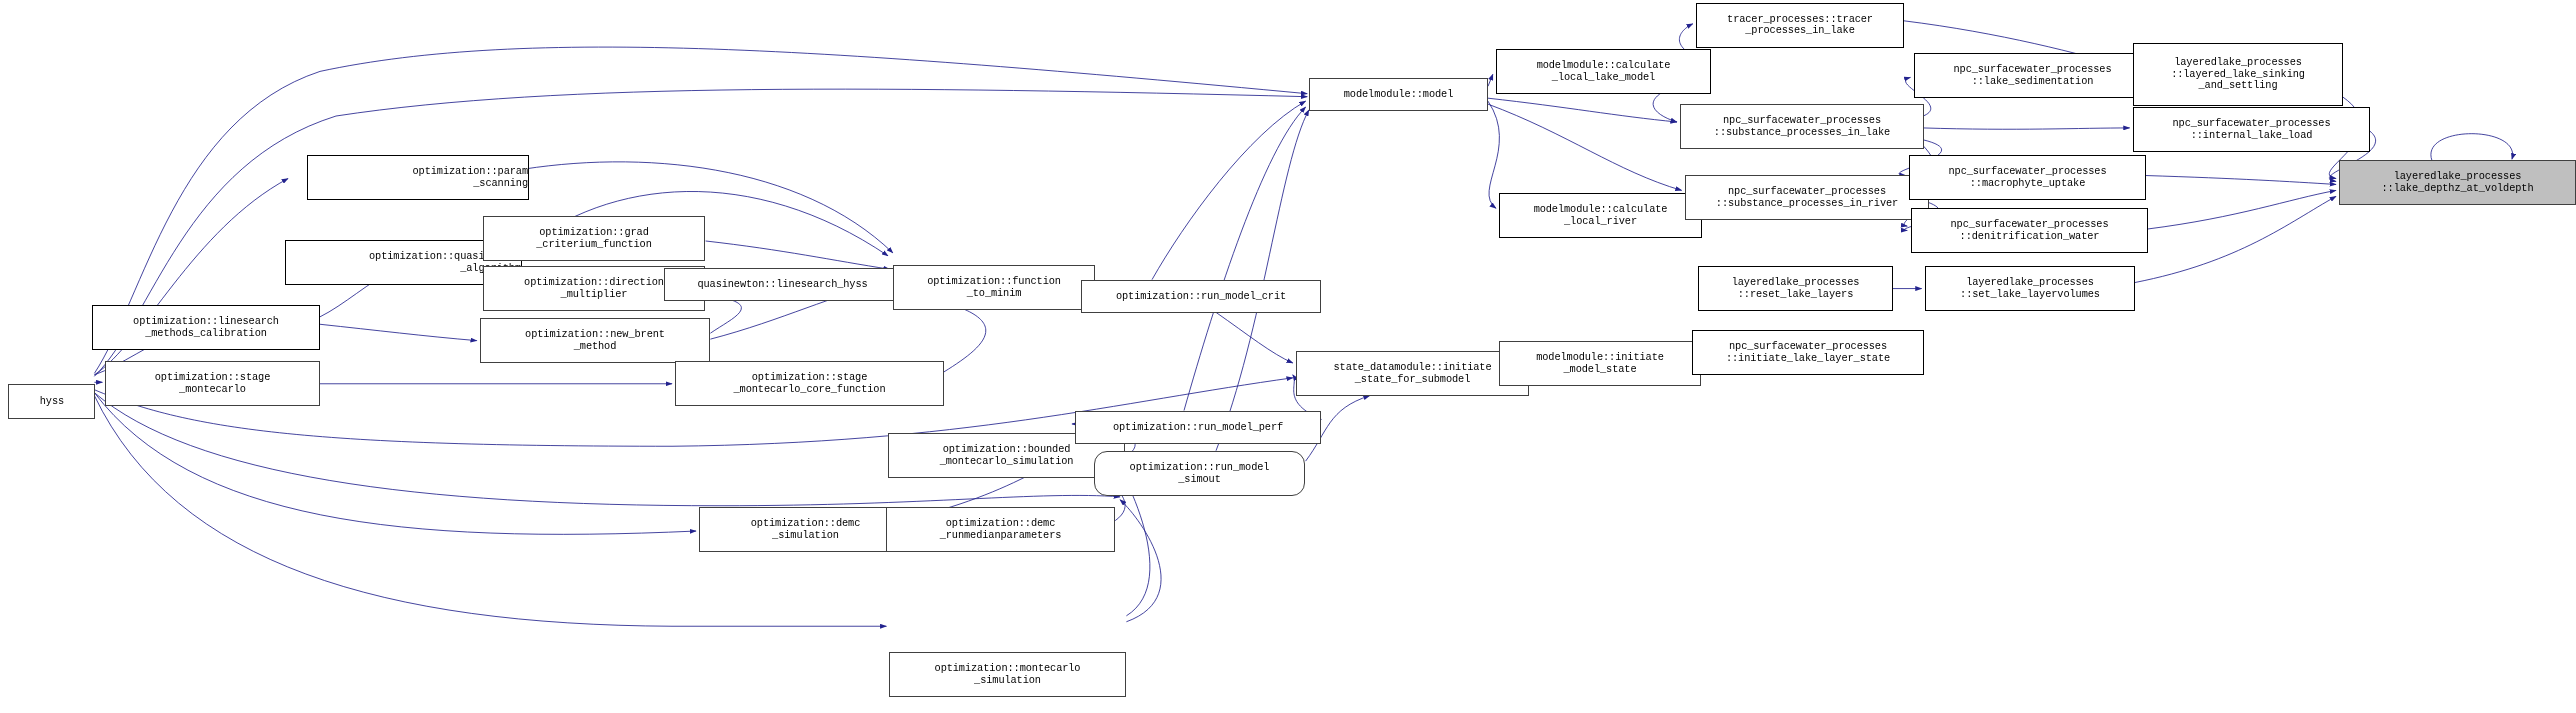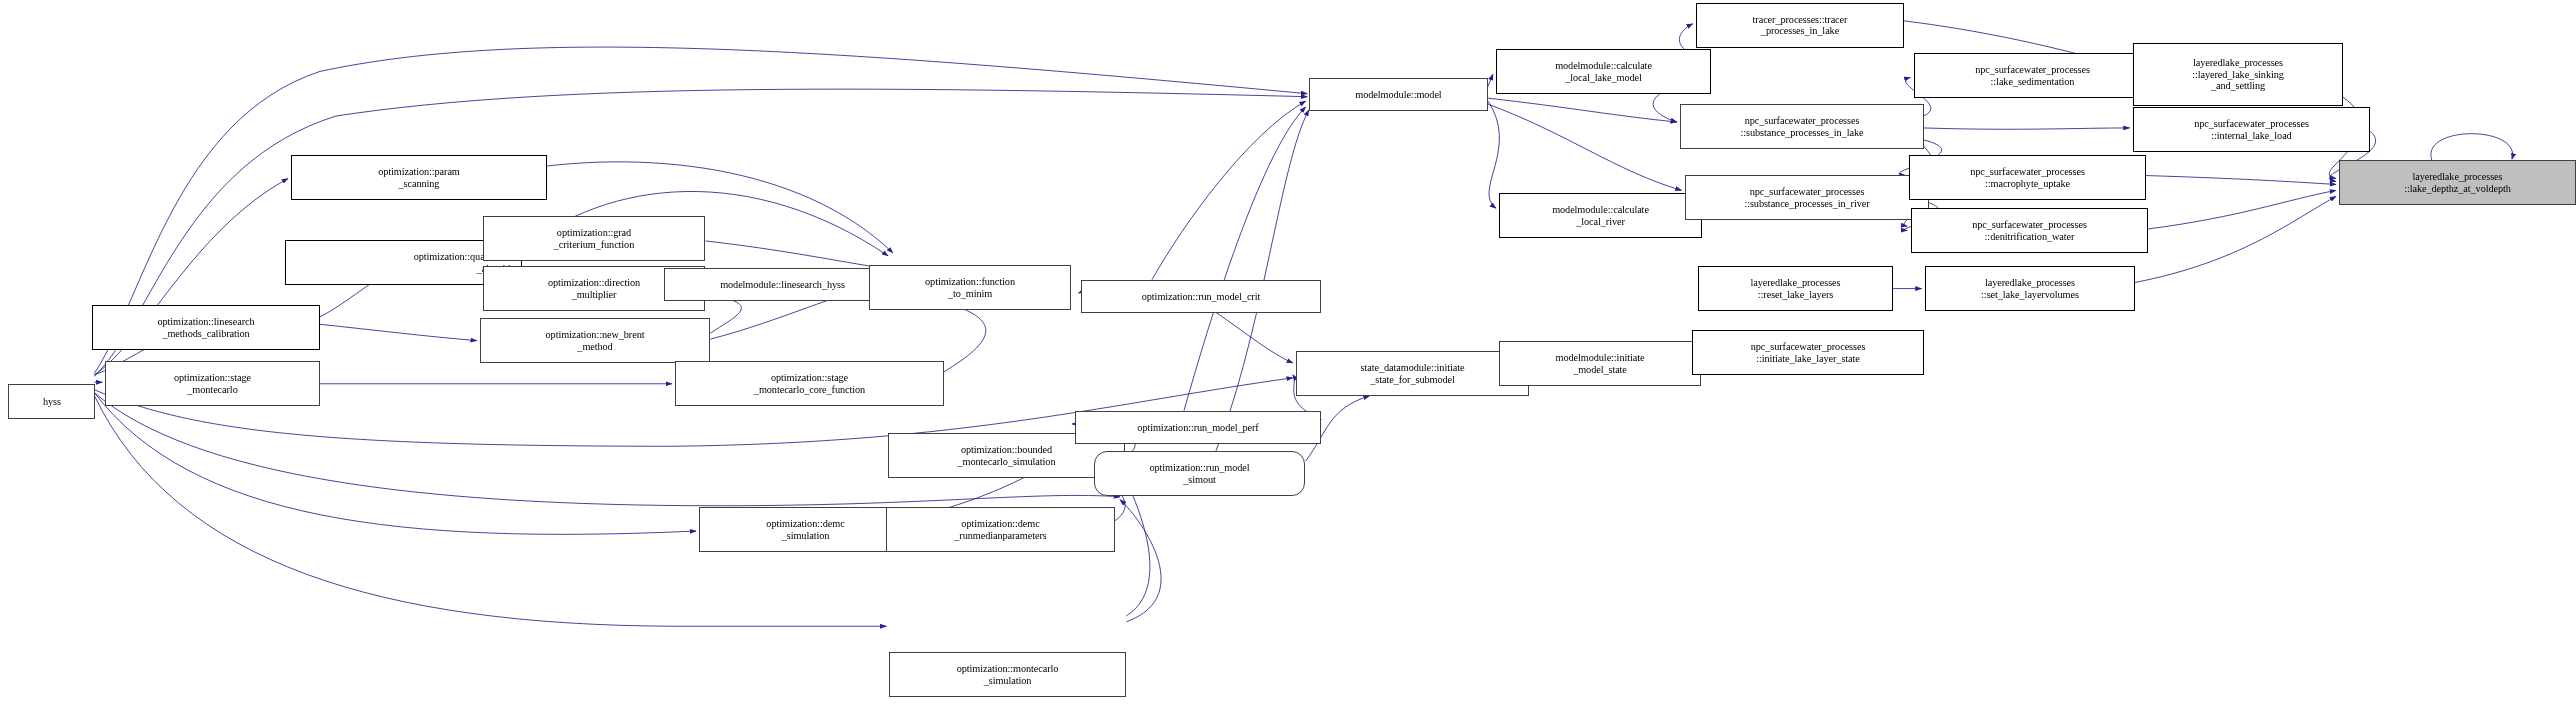--- a/index.html
+++ b/index.html
@@ -5,21 +5,21 @@
   html,body{margin:0;padding:0;background:#ffffff;}
   body{font-family:"Liberation Sans",sans-serif;}
   #graph-root{position:relative;width:2576px;height:714px;background:#ffffff;overflow:hidden;}
   svg.graph{position:absolute;left:0;top:0;width:2576px;height:714px;}
   .node-box{
     position:absolute;
     box-sizing:border-box;
     border:0.9px solid #000000;
     background:#ffffff;
     color:#000000;
-    font-family:Liberation Serif, serif;
+    font-family:Liberation Mono, monospace;
     font-size:10.3px;
     line-height:11.7px;
     text-align:center;
     display:flex;
     align-items:center;
     justify-content:center;
     white-space:pre;
     letter-spacing:-0.1px;
   }
   .node-box.gray{background:#bfbfbf;border-color:#404040;}
@@ -94,36 +94,36 @@
         <path d="M 1341,118 C 1400,120 1430,122 1460,124" fill="none" stroke="#23238e" stroke-width="0.85" marker-end="url(#arrowhead)" vector-effect="non-scaling-stroke"></path>
         <path d="M 1342,154 C 1400,146 1430,134 1460,128" fill="none" stroke="#23238e" stroke-width="0.85" marker-end="url(#arrowhead)" vector-effect="non-scaling-stroke"></path>
         <path d="M 1183,194 L 1201,194" fill="none" stroke="#23238e" stroke-width="0.85" marker-end="url(#arrowhead)" vector-effect="non-scaling-stroke"></path>
         <path d="M 1334,190 C 1400,176 1430,150 1460,132" fill="none" stroke="#23238e" stroke-width="0.85" marker-end="url(#arrowhead)" vector-effect="non-scaling-stroke"></path>
         <path d="M 1063,240 C 1030,238 1040,236 1055,236" fill="none" stroke="#23238e" stroke-width="0.85" marker-end="url(#arrowhead)" vector-effect="non-scaling-stroke"></path>
         <path d="M 1520,108 C 1512,84 1576,84 1570,107" fill="none" stroke="#23238e" stroke-width="0.85" marker-end="url(#arrowhead)" vector-effect="non-scaling-stroke"></path>
       </g>
   </svg>
   <div id="node-layer">
       <div class="node-box thick" style="left: 8.4px; top: 364px; width: 87px; height: 35px; margin-top: 20px;"><span class="node-label">hyss</span></div>
-      <div class="node-box" style="left: 291px; top: 155px; width: 256px; height: 45px;"><span class="node-label">optimization::param
+      <div class="node-box" style="left: 307px; top: 155px; width: 222px; height: 45px; text-align: right;"><span class="node-label">optimization::param
 _scanning</span></div>
       <div class="node-box" style="left: 285px; top: 240px; width: 237px; height: 45px; text-align: right;"><span class="node-label">optimization::quasinewton
 _algorithm</span></div>
       <div class="node-box" style="left: 92px; top: 305px; width: 228px; height: 45px; justify-content: flex-end;"><span class="node-label">optimization::linesearch
 _methods_calibration</span></div>
       <div class="node-box thick" style="left: 105px; top: 361px; width: 215px; height: 45px;"><span class="node-label">optimization::stage
 _montecarlo</span></div>
       <div class="node-box thick" style="left: 483px; top: 216px; width: 222px; height: 45px;"><span class="node-label">optimization::grad
 _criterium_function</span></div>
       <div class="node-box thick" style="left: 483px; top: 266px; width: 222px; height: 45px;"><span class="node-label">optimization::direction
 _multiplier</span></div>
       <div class="node-box thick" style="left: 480px; top: 318px; width: 230px; height: 45px;"><span class="node-label">optimization::new_brent
 _method</span></div>
-      <div class="node-box thick" style="left: 664px; top: 268px; width: 237px; height: 33px;"><span class="node-label">modelmodule::linesearch_hyss</span></div>
-      <div class="node-box thick" style="left: 869px; top: 265px; width: 202px; height: 45px;"><span class="node-label">optimization::function
+      <div class="node-box thick" style="left: 664px; top: 268px; width: 237px; height: 33px;"><span class="node-label">quasinewton::linesearch_hyss</span></div>
+      <div class="node-box thick" style="left: 893px; top: 265px; width: 202px; height: 45px;"><span class="node-label">optimization::function
 _to_minim</span></div>
       <div class="node-box thick" style="left: 675px; top: 361px; width: 269px; height: 45px;"><span class="node-label">optimization::stage
 _montecarlo_core_function</span></div>
       <div class="node-box thick" style="left: 1081px; top: 280px; width: 240px; height: 33px;"><span class="node-label">optimization::run_model_crit</span></div>
       <div class="node-box thick" style="left: 888px; top: 408px; width: 237px; height: 45px; margin-top: 25px;"><span class="node-label">optimization::bounded
 _montecarlo_simulation</span></div>
       <div class="node-box thick" style="left: 1075px; top: 411px; width: 246px; height: 33px; justify-content: center;"><span class="node-label">optimization::run_model_perf</span></div>
       <div class="node-box thick" style="left: 1094px; top: 451px; width: 211px; height: 45px; border-radius: 13px;"><span class="node-label">optimization::run_model
 _simout</span></div>
       <div class="node-box thick" style="left: 699px; top: 507px; width: 213px; height: 45px;"><span class="node-label">optimization::demc

